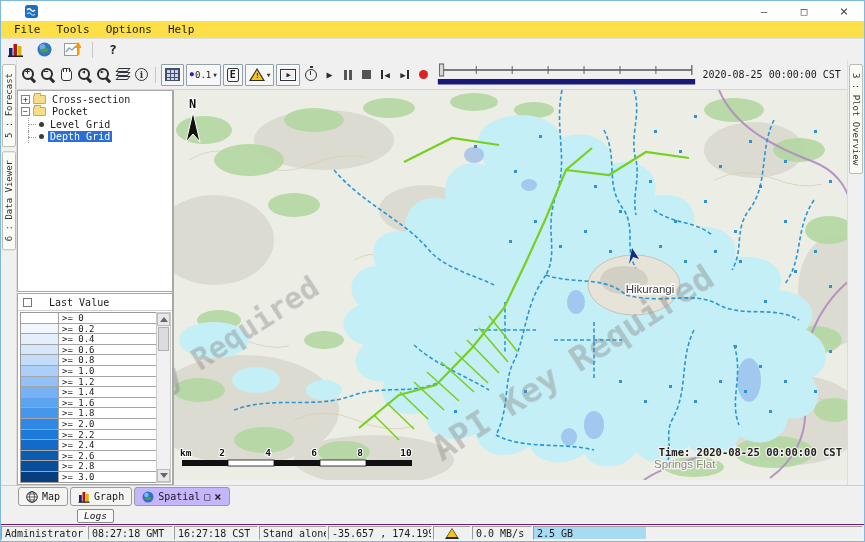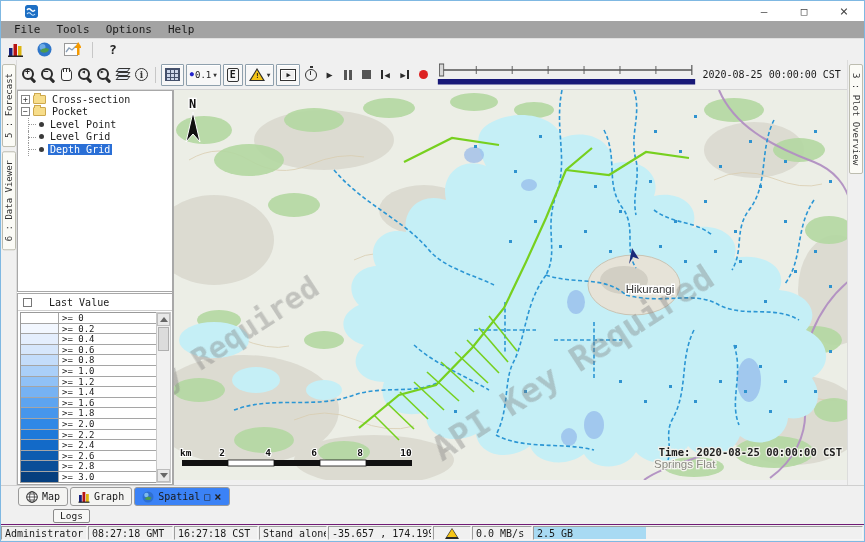--- a/index.html
+++ b/index.html
@@ -13,21 +13,21 @@
 
   
   .titlebar { height:20px; background:#ffffff; display:flex; align-items:center; padding-left:6px; flex:0 0 auto; }
   .app-icon { width:13px; height:13px; border-radius:2px; margin:0 6px 0 18px; flex:0 0 auto; }
   .title-text { font-size:11px; color:#111; }
   .win-controls { margin-left:auto; display:flex; }
   .win-btn { width:40px; height:20px; display:flex; align-items:center; justify-content:center; color:#444; font-size:11px; cursor:default; }
   .win-btn.close { font-size:14px; }
 
   
-  .menubar { height:18px; background:#a3a3a3; border-bottom:1px solid #e0e0e0; display:flex; align-items:center; padding-left:6px; gap:2px; flex:0 0 auto; }
+  .menubar { height:18px; background:#fde047; border-bottom:1px solid #e0e0e0; display:flex; align-items:center; padding-left:6px; gap:2px; flex:0 0 auto; }
   .menu-item { padding:1px 7px; font-size:11px; }
 
   
   .toolbar1 { height:21px; background:#f0f0f0; display:flex; align-items:center; padding-left:4px; gap:6px; flex:0 0 auto; }
   .tb1-btn { width:22px; height:19px; display:flex; align-items:center; justify-content:center; }
   .sep { width:1px; height:16px; background:#c7c7c7; margin:0 3px; }
   .help-glyph { font-size:13px; font-weight:bold; color:#222; }
 
   
   .main { flex:1 1 auto; display:flex; min-height:0; }
@@ -110,26 +110,26 @@
   .sb-down { margin-top:auto; }
   .sb-down::before { content:""; width:0; height:0; border-left:4px solid transparent; border-right:4px solid transparent; border-top:5px solid #666; }
   .sb-thumb { height:24px; background:#dcdcdc; border:1px solid #b0b0b0; margin:1px; }
 
   .map-area { flex:1 1 auto; position:relative; background:#f0f0f0; overflow:hidden; border-left:1px solid #a8a8a8; }
   .map-area svg.mapsvg { display:block; }
 
   
   .tabbar { height:22px; background:#f0f0f0; border-top:1px solid #cfcfcf; display:flex; align-items:flex-end; padding-left:17px; gap:2px; flex:0 0 auto; }
   .btab { border:1px solid #9a9a9a; border-radius:3px 3px 3px 3px; background:#f4f4f2; height:19px; display:flex; align-items:center; gap:4px; padding:0 7px; font-size:10px; margin-bottom:1px; }
-  .btab.active { background:#3b82f6; }
+  .btab.active { background:#c4b5fd; }
   .btab .tab-ctl { font-size:10px; color:#222; line-height:10px; }
   .btab .tab-ctl.x { font-size:12px; font-weight:bold; }
 
   .logsbar { height:17px; background:#f0f0f0; display:flex; align-items:center; flex:0 0 auto; }
-  .logs-btn { margin-left:52px; border:1px solid #8a8a8a; border-radius:2px; background:#f7f7f6; font-size:9.5px; padding:0 6px; height:14px; display:flex; align-items:center; }
+  .logs-btn { margin-left:76px; border:1px solid #8a8a8a; border-radius:2px; background:#f7f7f6; font-size:9.5px; padding:0 6px; height:14px; display:flex; align-items:center;font-style:italic; }
 
   
   .statusbar { height:17px; background:#f0f0f0; border-top:1px solid #701a75; display:flex; flex:0 0 auto; }
   .seg { border:1px solid; border-color:#9d9d9d #f6f6f6 #f6f6f6 #9d9d9d; margin:1px 1px 1px 0; display:flex; align-items:center; padding:0 3px; font-size:10px; white-space:nowrap; overflow:hidden; position:relative; }
   .seg .seg-text { position:relative; z-index:1; }
   [data-name="status-user"]        { width:86px; }
   [data-name="status-system-time"] { width:297px; }
   [data-name="status-gmt-time"]    { width:85px; }
   [data-name="status-local-time"]  { width:84px;text-align:right; }
   [data-name="status-mode"]        { width:68px; }
@@ -320,25 +320,20 @@
                 <span class="tree-icon" data-name="tree-node-icon"></span>
                 <span class="tree-label">Cross-section</span>
               </div>
 
               <div class="tree-row folder" data-name="tree-item-pocket">
                 <span class="expander" data-name="tree-expander-icon">−</span>
                 <span class="tree-icon" data-name="tree-node-icon"></span>
                 <span class="tree-label">Pocket</span>
               </div>
 
-              <div class="tree-row leaf" data-name="tree-item-level-point">
-
-                <span class="tree-icon" data-name="tree-node-icon"></span>
-                <span class="tree-label">Level Point</span>
-              </div>
 
               <div class="tree-row leaf" data-name="tree-item-level-grid">
 
                 <span class="tree-icon" data-name="tree-node-icon"></span>
                 <span class="tree-label">Level Grid</span>
               </div>
 
               <div class="tree-row leaf selected" data-name="tree-item-depth-grid">
 
                 <span class="tree-icon" data-name="tree-node-icon"></span>

